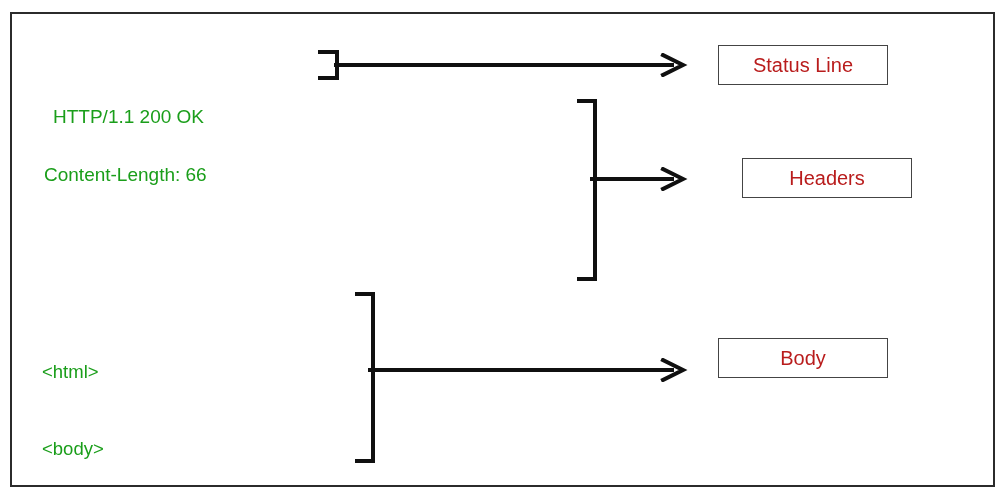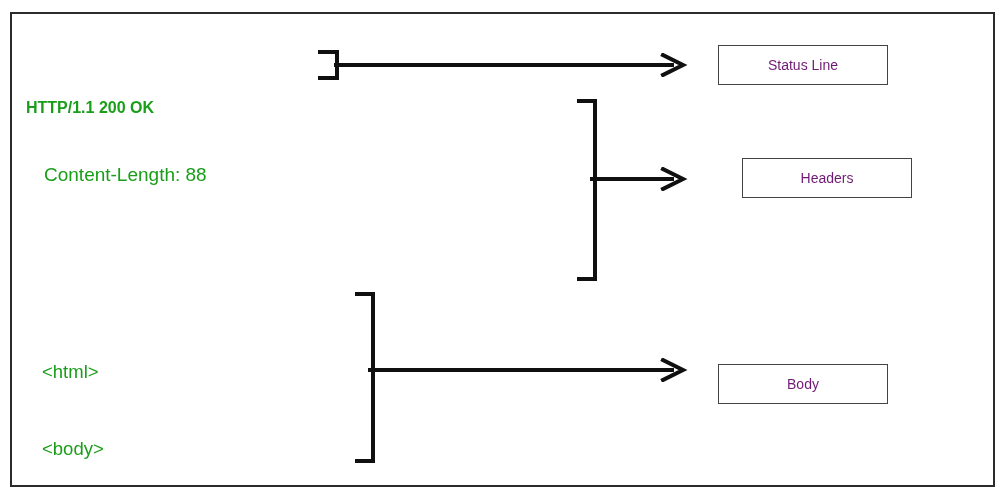--- a/index.html
+++ b/index.html
@@ -27,24 +27,23 @@
   }
 
   
   .msg-text {
     position: absolute;
     color: #1a9e1a;
     white-space: pre;
     line-height: 1.30;
   }
   #status-line-text {
-    left: 26px;
+    left: 53px;
     top: 56px;
-    font-size: 16px;
-    font-weight: bold;
+    font-size: 19px;
   }
   #headers-text {
     left: 44px;
     top: 114px;
     font-size: 19px;
   }
   #body-text {
     left: 42px;
     top: 308px;
     font-size: 18.5px;
@@ -91,46 +90,46 @@
   #arrow-status  { left: 334px; top: 53px;  }
   #arrow-headers { left: 590px; top: 167px; }
   #arrow-body    { left: 368px; top: 358px; }
 
   
   .label-box {
     position: absolute;
     border: 1.5px solid #444444;
     box-sizing: border-box;
     background: #ffffff;
-    color: #701a75;
-    font-size: 14px;
+    color: #b91c1c;
+    font-size: 20px;
     display: flex;
     align-items: center;
     justify-content: center;
     left: 718px;
     width: 170px;
     height: 40px;
   }
   #box-status-line { top: 45px; }
   #box-headers     { top: 158px; margin-left: 24px; }
-  #box-body        { top: 364px; }
+  #box-body        { top: 338px; }
 </style>
 </head>
 <body>
 
 <div id="canvas">
 
   <div id="frame"></div>
 
   <div class="msg-text" id="status-line-text">
     <span class="msg-line">HTTP/1.1 200 OK</span>
   </div>
 
   <div class="msg-text" id="headers-text">
-    <span class="msg-line">Content-Length: 88</span>
+    <span class="msg-line">Content-Length: 66</span>
     
   </div>
 
   <div class="msg-text" id="body-text">
     <span class="msg-line">&lt;html&gt;</span>
     <span class="msg-line">&lt;body&gt;</span>
     
     
     
   </div>

